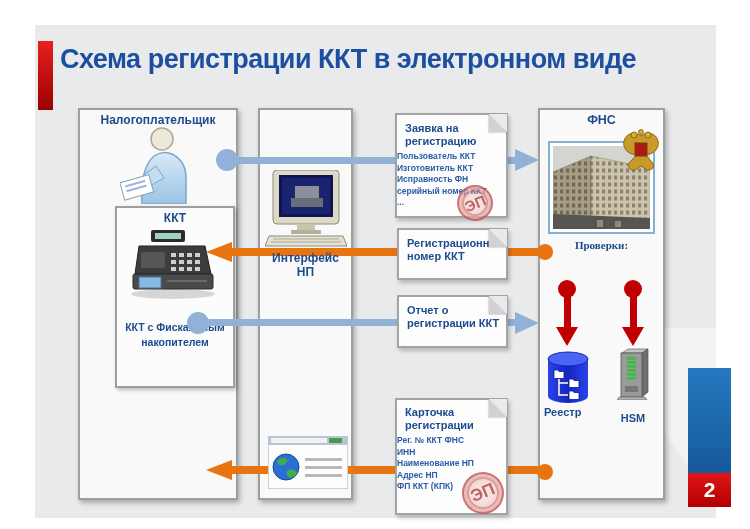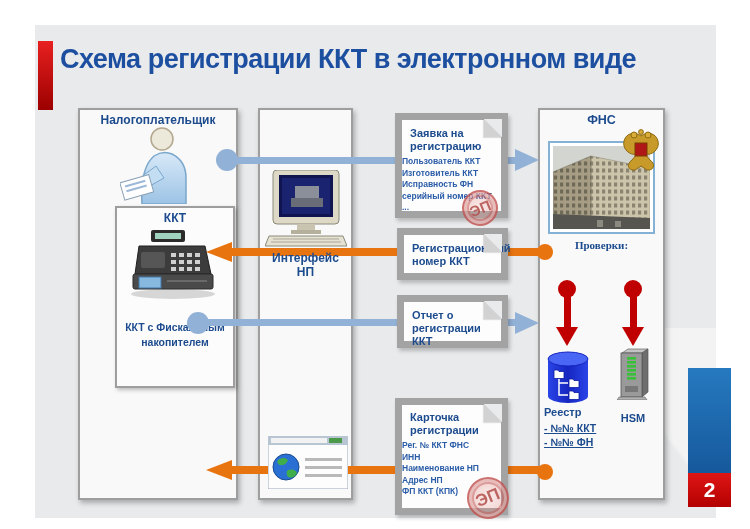--- a/index.html
+++ b/index.html
@@ -13,21 +13,21 @@
   .redbar { left:38px; top:41px; width:15px; height:69px;
     background:linear-gradient(180deg,#e82020,#9c0000); z-index:1; }
   .title { left:60px; top:44px; width:650px; font-size:27px; color:#1d4fa1;
     letter-spacing:-0.5px; z-index:1; }
   .box { background:#f9f9f9; border:2px solid #9e9e9e;
     box-shadow:2px 3px 5px rgba(0,0,0,.28); z-index:1; }
   .box-inner { background:#fcfcfc; border:2px solid #9e9e9e;
     box-shadow:2px 2px 4px rgba(0,0,0,.25); }
   .hdr { width:100%; text-align:center; color:#1c4b8e; font-size:12px; line-height:14px; }
   .lbl { text-align:center; color:#1c4b8e; }
-  .doc { background:#fdfdfd; border:7px solid #a3a3a3;
+  .doc { background:#fdfdfd; border:2px solid #a3a3a3;
     box-shadow:2px 3px 4px rgba(0,0,0,.22); z-index:4; }
   .doc::before { content:""; position:absolute; top:-1px; right:-1px;
     border-style:solid; border-width:0 18px 18px 0;
     border-color:#e9eaeb #e9eaeb #d2d2d2 #d2d2d2;
     box-shadow:-1px 1px 1px rgba(0,0,0,.12); }
   .doc-title { color:#1c4b8e; font-size:11px; line-height:13px; padding:7px 6px 0 8px; }
   .doc-items { color:#2a5ca8; font-size:8.5px; line-height:11.5px; padding:3px 2px 0 0;
     list-style:none; }
   .stamp { border:2px solid rgba(192,80,77,.85); border-radius:50%;
     display:flex; align-items:center; justify-content:center;
@@ -242,24 +242,20 @@
     <path d="M2 9 v37 a20 7 0 0 0 40 0 V9 Z" fill="url(#dbg)"></path>
     <ellipse cx="22" cy="9" rx="20" ry="7" fill="#4a66f4" stroke="#1626c0"></ellipse>
     <g fill="#fff" stroke="#0a18a0" stroke-width="0.8">
       <path d="M8 20 h4 l1 1.5 h5 v7 H8 Z"></path>
       <path d="M23 29 h4 l1 1.5 h5 v7 h-10 Z"></path>
       <path d="M23 41 h4 l1 1.5 h5 v7 h-10 Z"></path>
     </g>
     <path d="M13 29 v16 h9 M13 33 h9" stroke="#fff" stroke-width="1.5" fill="none"></path>
   </svg>
   <div class="abs" style="left:544px;top:406px;width:70px;color:#1c4b8e;font-size:11px;z-index:2;">Реестр</div>
-  <ul class="abs reg-list" style="left:544px;top:421px;width:80px;z-index:2;">
-    <li>- №№ ККТ</li>
-    <li>- №№ ФН</li>
-  </ul>
 
   <svg class="abs icon" style="left:617px;top:348px;" width="32" height="52" viewBox="0 0 32 52">
     <path d="M5 5 L11 1 L31 1 L25 5 Z" fill="#c4c4c4" stroke="#666" stroke-width="0.7"></path>
     <path d="M25 5 L31 1 L31 44 L25 49 Z" fill="#6e6e6e" stroke="#555" stroke-width="0.7"></path>
     <rect x="4" y="5" width="21" height="44" fill="#9a9a9a" stroke="#555" stroke-width="0.8"></rect>
     <g fill="#39c039">
       <rect x="10" y="9" width="9" height="2.6"></rect>
         <rect x="10" y="13" width="9" height="2.6"></rect>
       <rect x="10" y="17" width="9" height="2.6"></rect>
         <rect x="10" y="21" width="9" height="2.6"></rect>

